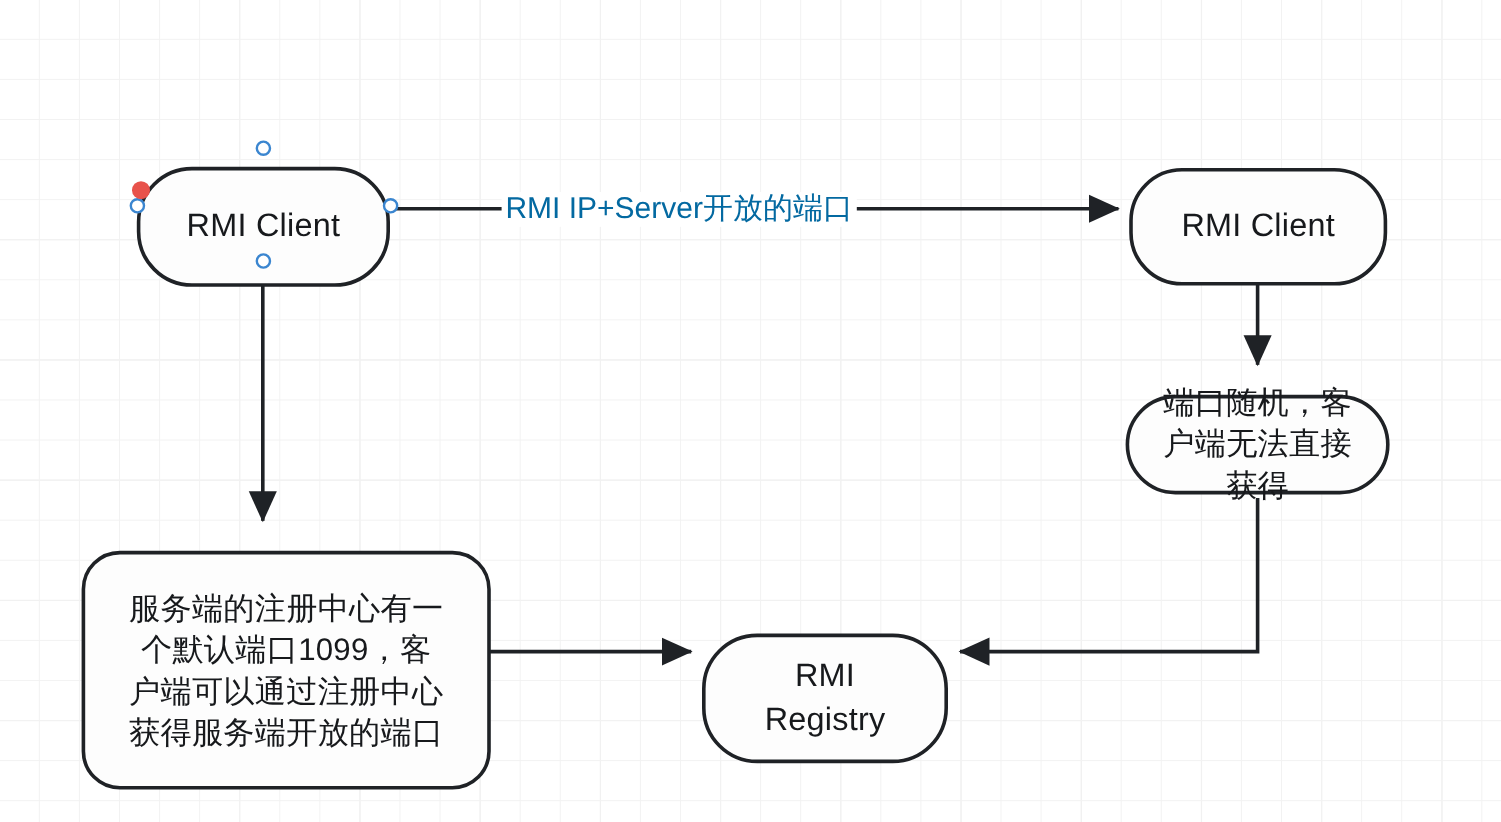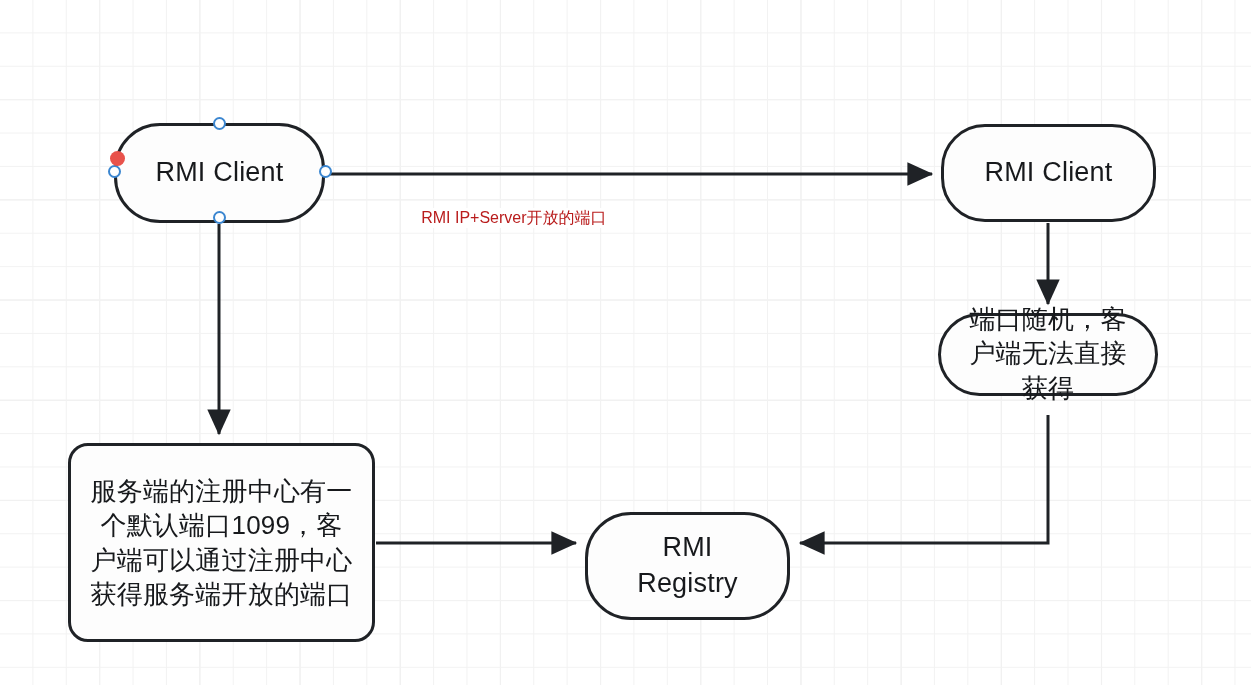--- a/index.html
+++ b/index.html
@@ -43,32 +43,32 @@
     background: #fdfdfd;
     border: 3px solid #1f2226;
     display: flex;
     align-items: center;
     justify-content: center;
     text-align: center;
     color: #17191c;
     letter-spacing: 0.2px;
     line-height: 1.32;
     white-space: pre-line;
+    margin-top: 16px;
   }
   .node-latin { font-size: 27px; }
   .node-cjk   { font-size: 26px; }
   .edge-label {
     position: absolute;
     background: #ffffff;
-    color: #b91c1c;
-    font-size: 16px;
+    color: #0369a1;
+    font-size: 25px;
     line-height: 1;
     padding: 2px 3px;
     white-space: nowrap;
-    margin-top: 48px;
   }
   .handle {
     position: absolute;
     width: 13px;
     height: 13px;
     box-sizing: border-box;
     border-radius: 50%;
     background: #ffffff;
     border: 2.4px solid #3b86d0;
   }
@@ -101,21 +101,21 @@
         <path d="M 1048 415 L 1048 543 L 800 543" fill="none" stroke="#1f2226" stroke-width="3" stroke-linecap="butt" stroke-linejoin="miter" marker-end="url(#arrowhead)"></path>
       </g>
   </svg>
 
   <div id="nodes-layer">
       <div class="node node-latin" style="left: 114px; top: 123px; width: 211px; height: 100px; border-radius: 46px;"><span>RMI Client</span></div>
       <div class="node node-latin" style="left: 941px; top: 124px; width: 215px; height: 98px; border-radius: 44px;"><span>RMI Client</span></div>
       <div class="node node-cjk" style="left: 938px; top: 313px; width: 220px; height: 83px; border-radius: 42px; font-family: Liberation Serif, serif;"><span>端口随机，客
 户端无法直接
 获得</span></div>
-      <div class="node node-cjk" style="left: 68px; top: 443px; width: 307px; height: 199px; border-radius: 20px;"><span>服务端的注册中心有一
+      <div class="node node-cjk" style="left: 68px; top: 443px; width: 341px; height: 199px; border-radius: 32px;"><span>服务端的注册中心有一
 个默认端口1099，客
 户端可以通过注册中心
 获得服务端开放的端口</span></div>
       <div class="node node-latin" style="left: 585px; top: 512px; width: 205px; height: 108px; border-radius: 46px;"><span>RMI
 Registry</span></div>
     </div>
   <div id="labels-layer">
       <div class="edge-label" style="left: 418.188px; top: 159.5px;">RMI IP+Server开放的端口</div>
     </div>
   <div id="handles-layer">

